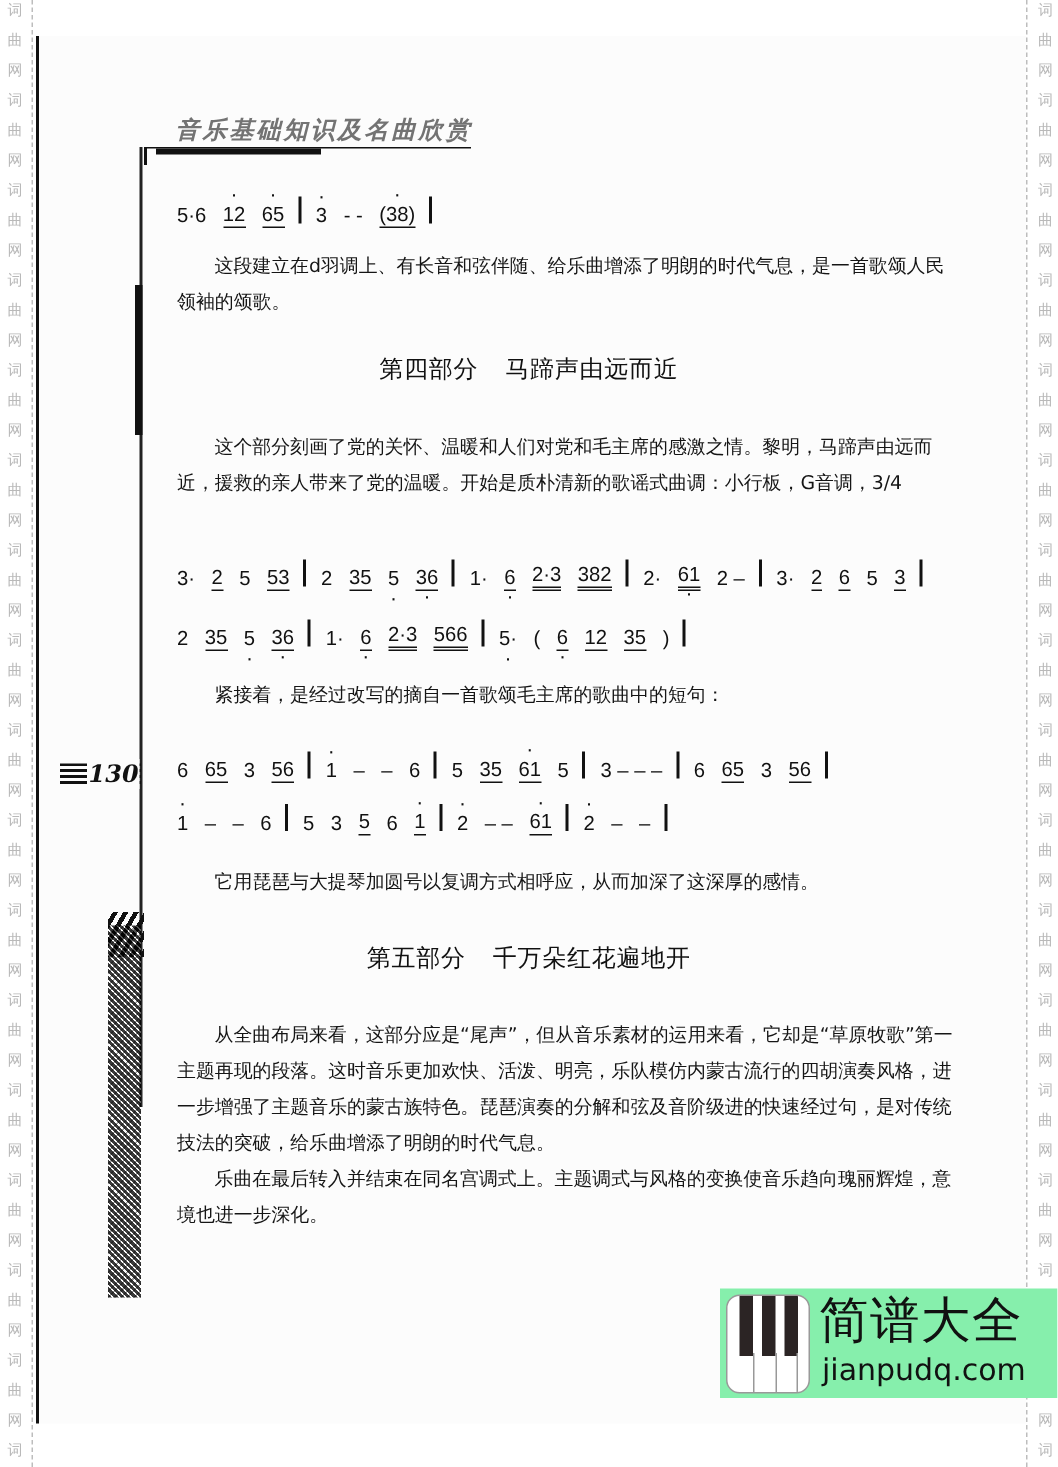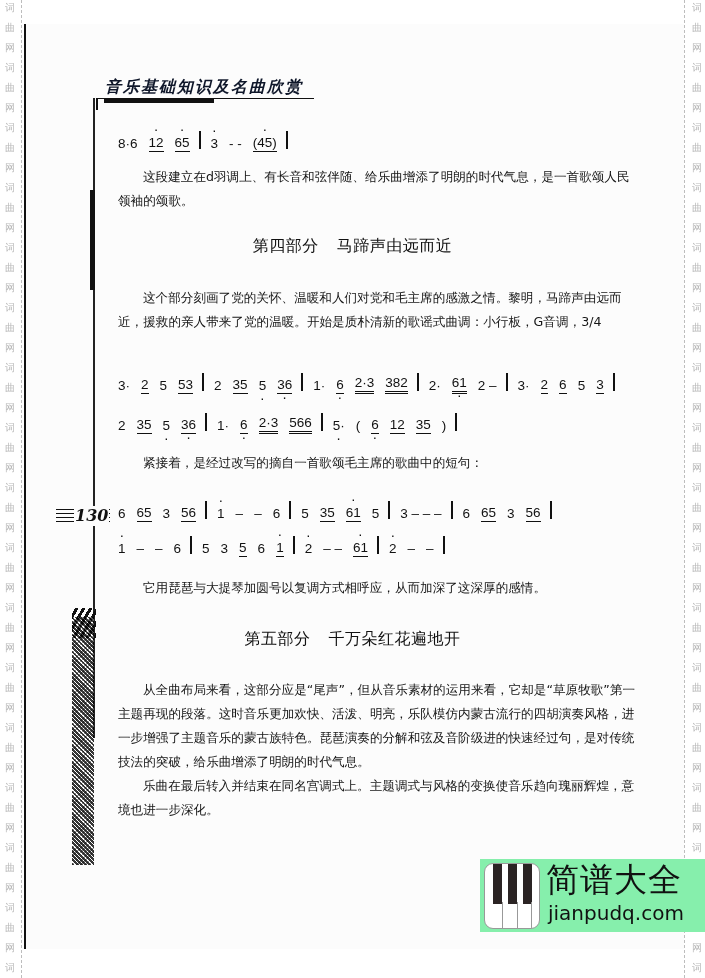--- a/index.html
+++ b/index.html
@@ -8,28 +8,28 @@
 
   
   .wm-strip { position: absolute; top: 0; width: 22px; height: 978px; }
   .wm-strip.left { left: 0; border-right: 1px dashed #bdbdbd; }
   .wm-strip.right { left: 684px; border-left: 1px dashed #bdbdbd; }
   .wm-char { position: absolute; width: 20px; text-align: center; font-family: "DejaVu Sans", sans-serif; font-size: 10px; color: #b9b9b9; line-height: 12px; }
 
   
   .page { position: absolute; left: 24px; top: 24px; width: 660px; height: 925px; background: #fcfcfc; border-left: 2px solid #111; }
 
-  .running-head { position: absolute; left: 105px; top: 77px; font-family: "DejaVu Serif", serif; font-size: 16px; font-weight: bold; font-style: italic; letter-spacing: 2px; color: #0f172a; }
+  .running-head { position: absolute; left: 117px; top: 77px; font-family: "DejaVu Serif", serif; font-size: 16px; font-weight: bold; font-style: italic; letter-spacing: 2px; color: #737373; }
   .head-rule { position: absolute; left: 96px; top: 98px; width: 218px; height: 1px; background: #111; }
   .head-rule-thick { position: absolute; left: 104px; top: 99px; width: 110px; height: 4px; background: #111; }
   .frame-corner { position: absolute; left: 96px; top: 98px; width: 2px; height: 12px; background: #111; }
   .spine-line { position: absolute; left: 93px; top: 98px; width: 2px; height: 640px; background: #222; }
   .spine-thick { position: absolute; left: 90px; top: 190px; width: 5px; height: 100px; background: #111; }
 
-  .page-num { position: absolute; left: 56px; top: 505px; width: 54px; height: 22px; }
+  .page-num { position: absolute; left: 40px; top: 505px; width: 54px; height: 22px; }
   .page-num .lines { position: absolute; left: 0; top: 4px; width: 54px; height: 14px;
      background: repeating-linear-gradient(#111 0 1.5px, transparent 1.5px 4px); }
   .page-num .num { position: absolute; left: 18px; top: 1px; font-family: "DejaVu Serif", serif; font-size: 16px; font-style: italic; font-weight: bold; background: #fcfcfc; padding: 0 1px; line-height: 20px; }
 
   .halftone { position: absolute; left: 72px; top: 617px; width: 22px; height: 248px;
      background:
        repeating-linear-gradient(45deg, rgba(0,0,0,0.85) 0 2px, rgba(255,255,255,0.3) 2px 3px),
        repeating-linear-gradient(-45deg, rgba(0,0,0,0.6) 0 1px, transparent 1px 3px);
      opacity: 0.9; }
   .halftone-diag { position: absolute; left: 72px; top: 608px; width: 24px; height: 30px;
@@ -175,27 +175,27 @@
 
 <div class="page-num">
   <div class="lines"></div>
   <span class="num">130</span>
 </div>
 
 <div class="halftone-diag"></div>
 <div class="halftone"></div>
 
 <div class="jp-row" style="top:128px;">
-    <span class="tok">8·6</span>
+    <span class="tok">5·6</span>
     <span class="tok u1 dot-above">12</span>
     <span class="tok u1 dot-above">65</span>
     <span class="bar"></span>
     <span class="tok dot-above">3</span>
     <span class="tok">- -</span>
-    <span class="tok u1 dot-above">(45)</span>
+    <span class="tok u1 dot-above">(38)</span>
     <span class="bar"></span>
   </div>
 
 <div class="para" style="top:165px;">这段建立在d羽调上、有长音和弦伴随、给乐曲增添了明朗的时代气息，是一首歌颂人民领袖的颂歌。</div>
 
 <div class="heading" style="top:236px;">
   <span>第四部分</span><span class="gap"></span><span>马蹄声由远而近</span>
 </div>
 
 <div class="para" style="top:286px;">这个部分刻画了党的关怀、温暖和人们对党和毛主席的感激之情。黎明，马蹄声由远而近，援救的亲人带来了党的温暖。开始是质朴清新的歌谣式曲调：小行板，G音调，3/4</div>

